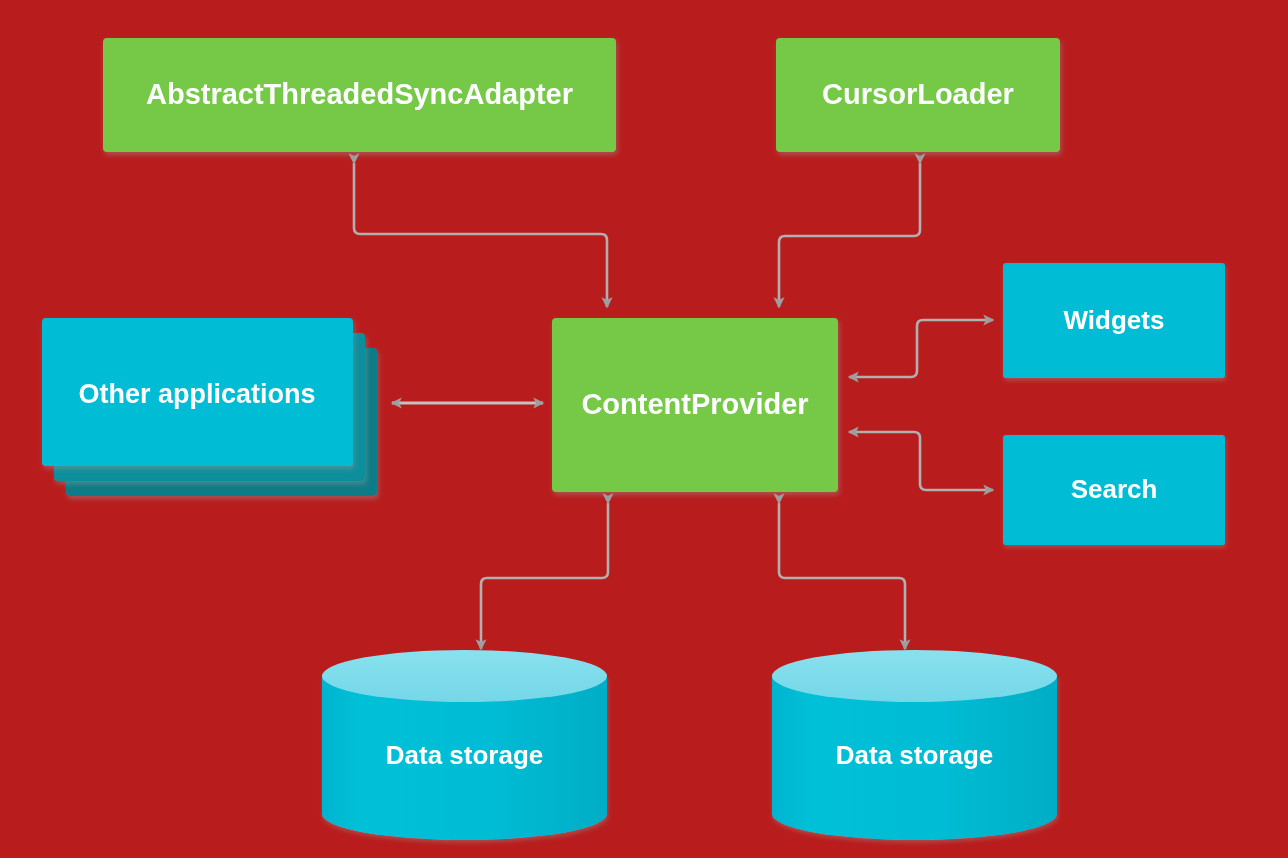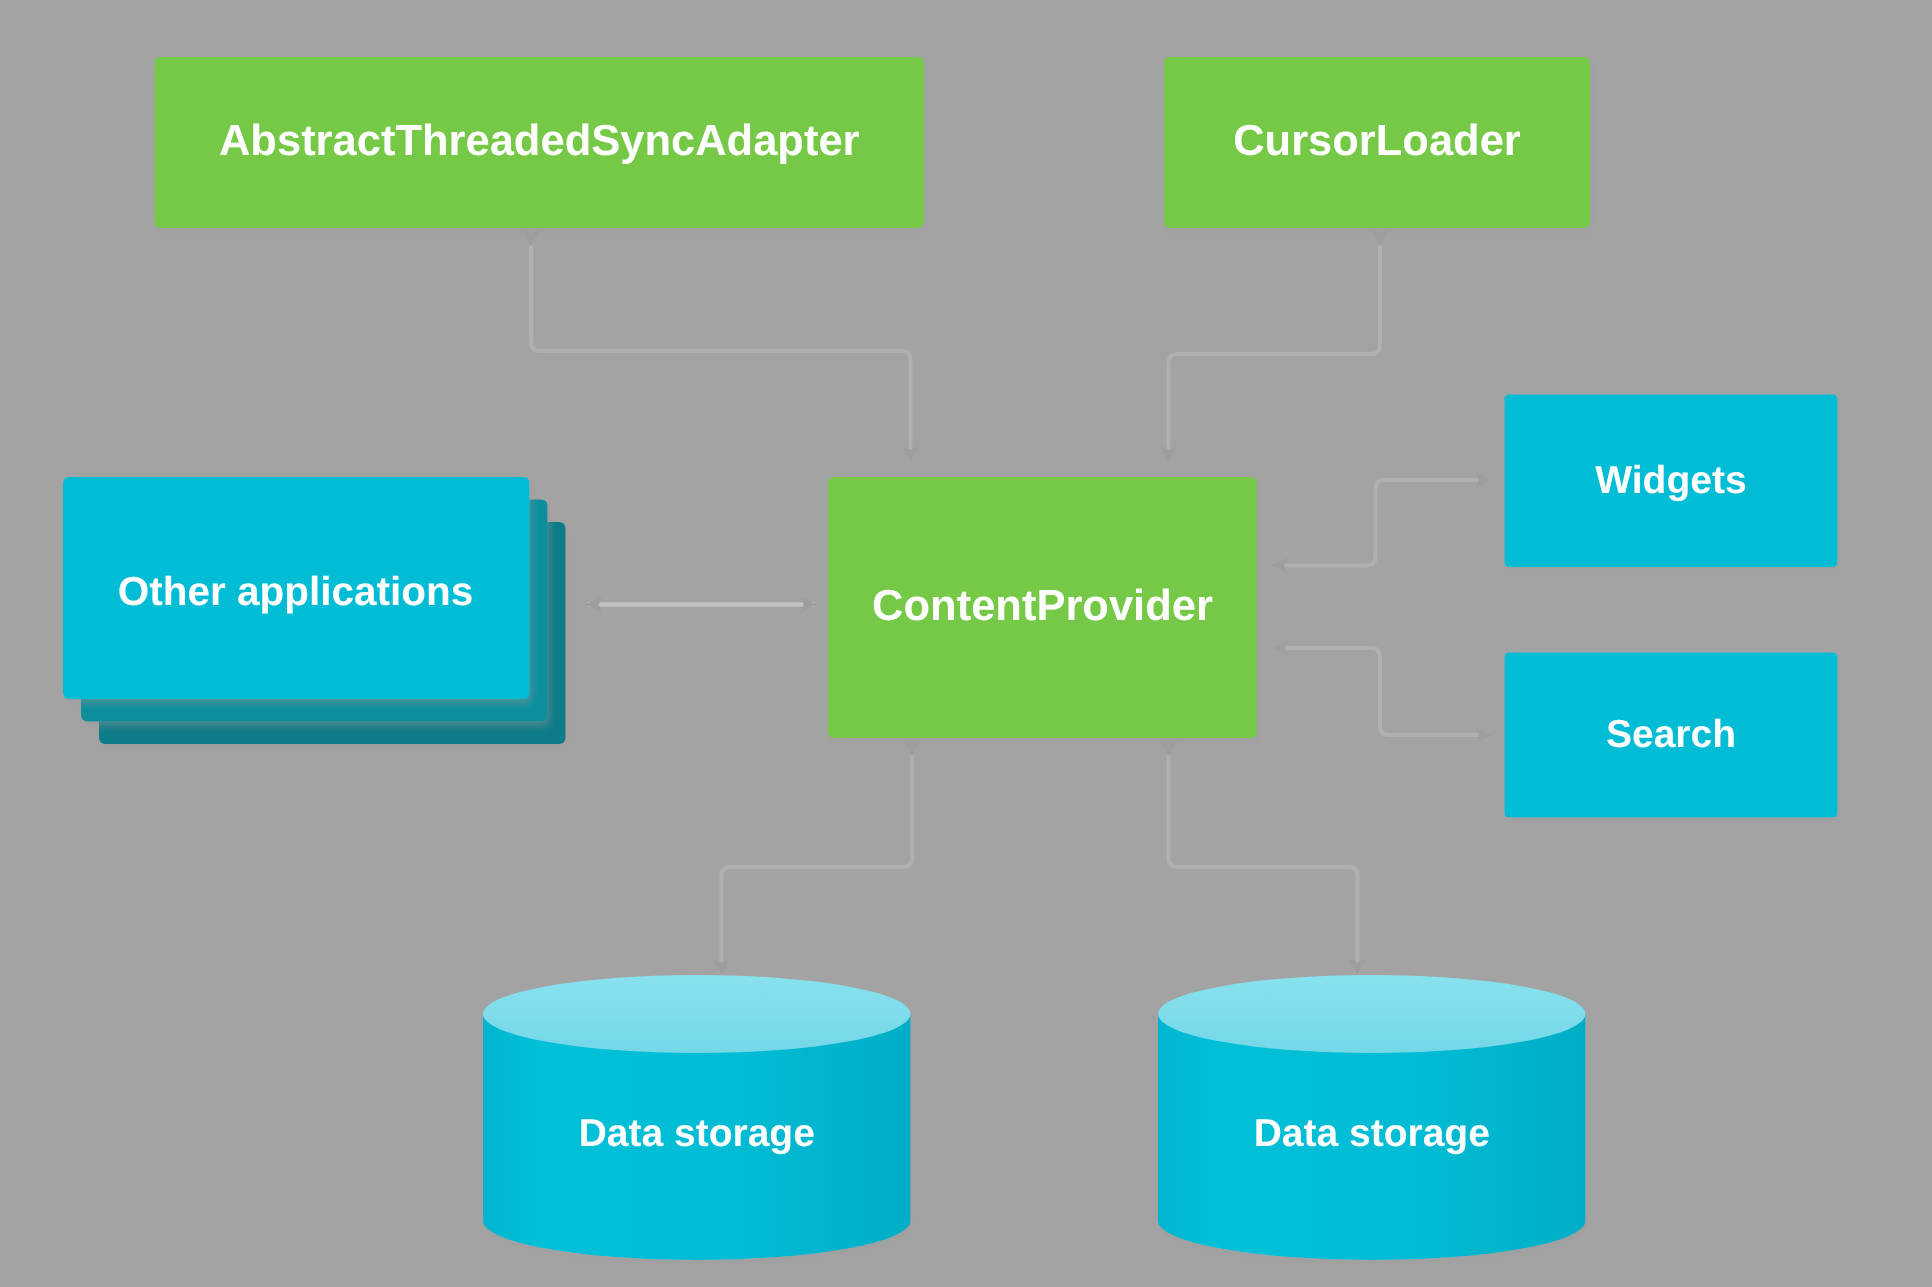--- a/index.html
+++ b/index.html
@@ -10,21 +10,21 @@
   body {
     width: 1288px;
     height: 858px;
     font-family: "Liberation Sans", sans-serif;
     overflow: hidden;
   }
   #diagram-root {
     position: relative;
     width: 1288px;
     height: 858px;
-    background: #a3a3a3;
+    background: #b91c1c;
   }
   svg.diagram-canvas {
     position: absolute;
     top: 0;
     left: 0;
     width: 1288px;
     height: 858px;
     display: block;
   }
   .node-label {

